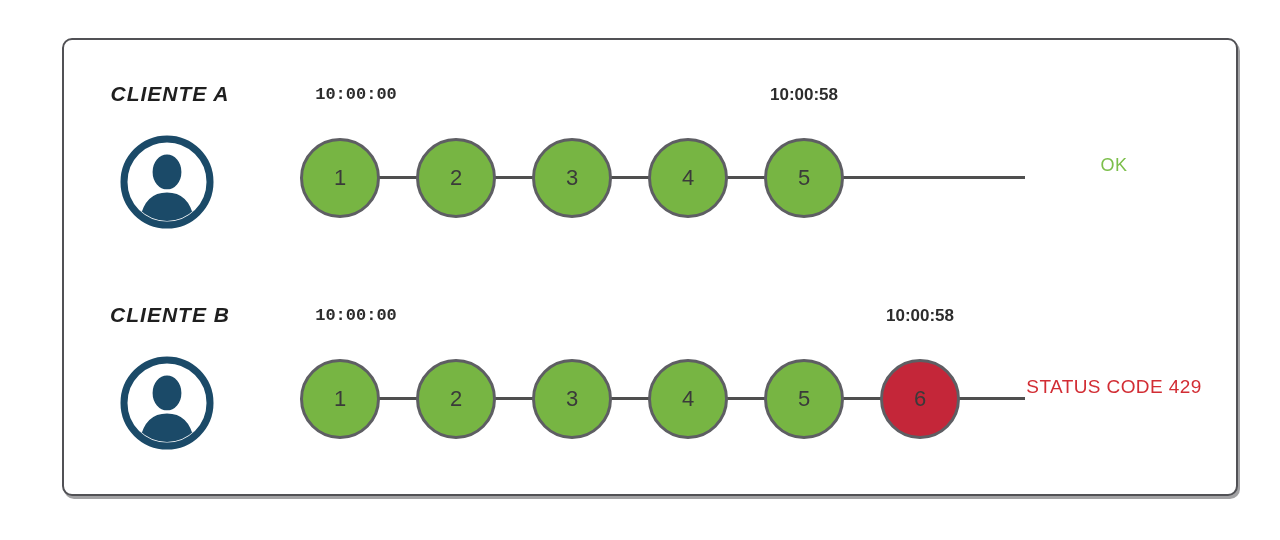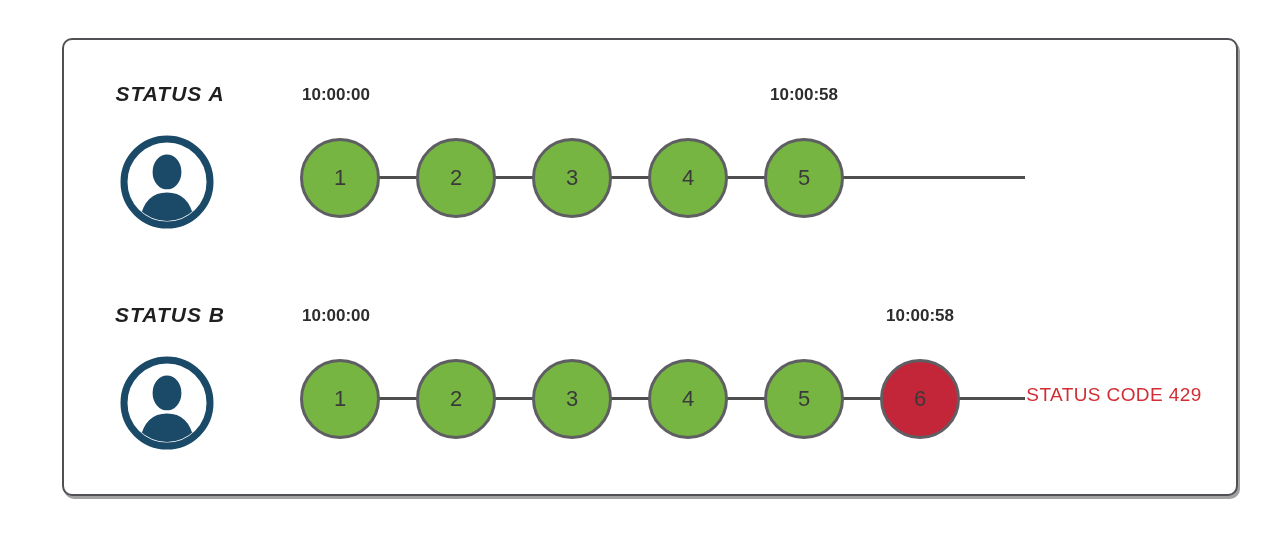--- a/index.html
+++ b/index.html
@@ -59,21 +59,21 @@
   .time {
     position: absolute;
     top: 30px;
     width: 120px;
     text-align: center;
     font-size: 17px;
     font-weight: bold;
     color: var(--time-text, #2d2d2d);
     white-space: nowrap;
   }
-  .time-start { left: 276px; }
+  .time-start { left: 296px; font-family: Liberation Mono, monospace; }
 
   .tl-line {
     position: absolute;
     left: 340px;
     top: 121px;
     width: 685px;
     height: 3px;
     background: var(--line, #4f4f4f);
   }
   .circle {
@@ -96,42 +96,42 @@
   .status {
     position: absolute;
     left: 1008px;
     top: 99px;
     width: 212px;
     text-align: center;
     line-height: 23px;
     white-space: nowrap;
   }
   .status.success { color: var(--success-text, #7cbf4b); }
-  .status.error   { color: var(--error-text, #d22d34); margin-top: 8px; }
+  .status.error   { color: var(--error-text, #d22d34); }
   .status-code {
     font-size: 19px;
     letter-spacing: 0.4px;
   }
   .status.success .status-msg {
     font-size: 18px;
     letter-spacing: 0.4px;
   }
   .status.error .status-msg {
     font-size: 17px;
     font-weight: bold;
   }
 </style>
 </head>
 <body>
 
 <div id="canvas">
   <div class="frame"></div>
   <div id="rows-layer">
       <div class="row row-a">
-    <div class="client-label">STATUS A</div>
+    <div class="client-label">CLIENTE A</div>
     <div class="avatar">
       <svg viewBox="0 0 100 100" width="100" height="100">
         <defs>
           <clipPath id="avclip">
                 <circle cx="50" cy="50" r="39"></circle>
               </clipPath>
         </defs>
         <circle cx="50" cy="50" r="43" fill="#ffffff" stroke="var(--avatar)" stroke-width="7"></circle>
         <g clip-path="url(#avclip)">
           <ellipse cx="50" cy="40" rx="16" ry="19" fill="var(--avatar)" stroke="#ffffff" stroke-width="3.2"></ellipse>
@@ -153,24 +153,25 @@
             <span>3</span>
           </div>
           <div class="circle success" style="left: 648px;">
             <span>4</span>
           </div>
           <div class="circle success" style="left: 764px;">
             <span>5</span>
           </div>
         </div>
     <div class="status success">
+      <div class="status-msg">OK</div>
     </div>
   </div>
       <div class="row row-b">
-    <div class="client-label">STATUS B</div>
+    <div class="client-label">CLIENTE B</div>
     <div class="avatar">
       <svg viewBox="0 0 100 100" width="100" height="100">
         <defs>
           <clipPath id="avclip">
                 <circle cx="50" cy="50" r="39"></circle>
               </clipPath>
         </defs>
         <circle cx="50" cy="50" r="43" fill="#ffffff" stroke="var(--avatar)" stroke-width="7"></circle>
         <g clip-path="url(#avclip)">
           <ellipse cx="50" cy="40" rx="16" ry="19" fill="var(--avatar)" stroke="#ffffff" stroke-width="3.2"></ellipse>

